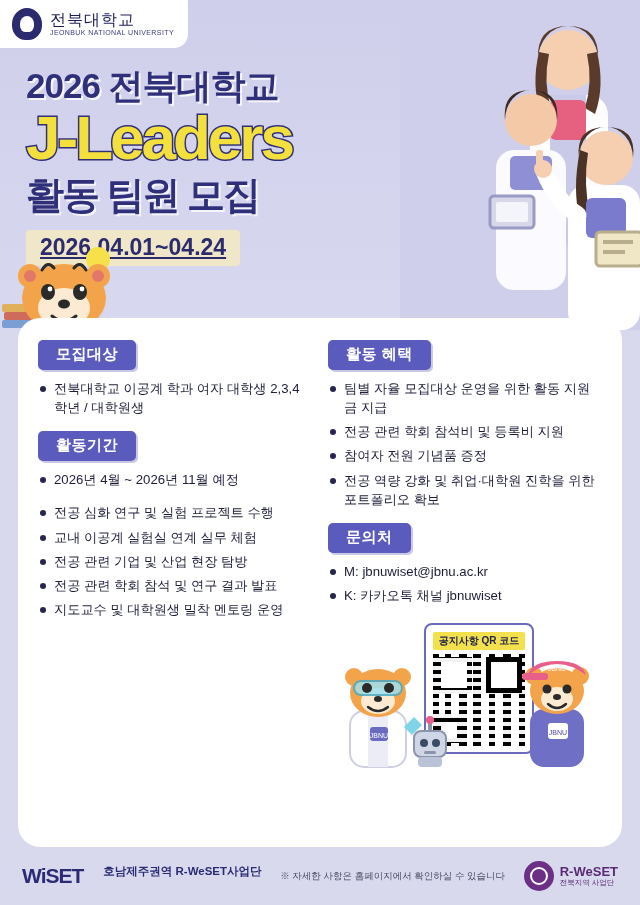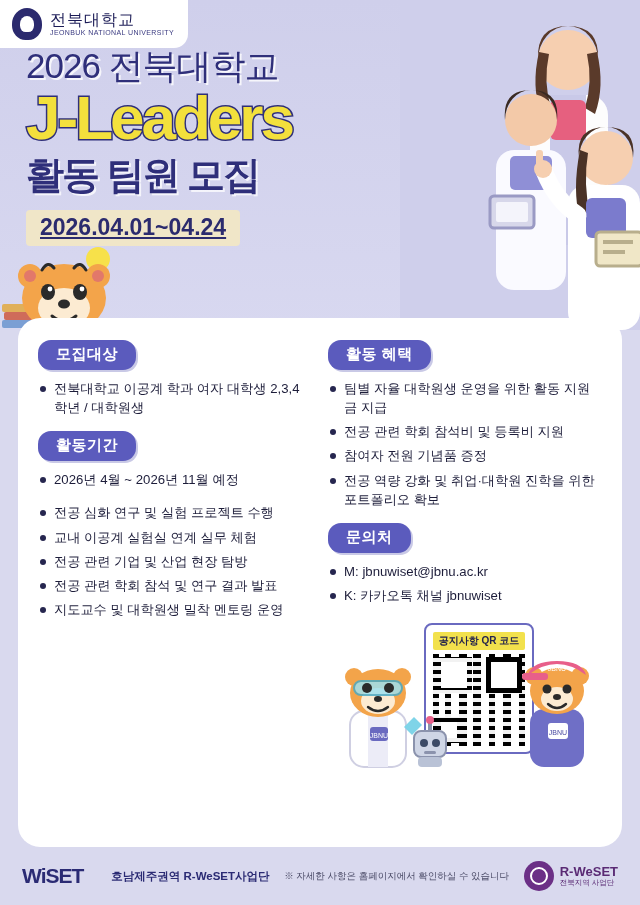--- a/index.html
+++ b/index.html
@@ -48,23 +48,24 @@
   .hero {
     position: relative;
     height: 330px;
     background: linear-gradient(#cfcfeb, #d8d8f0);
     overflow: hidden;
   }
   .hero-title-wrap {
     position: absolute; left: 26px; top: 48px; z-index: 4;
   }
   .t-2026 {
-    font-size: 35px; font-weight: normal; color: #2f2f7a;
+    font-size: 35px; font-weight: bold; color: #2f2f7a;
     letter-spacing: -1px; line-height: 1;
     text-shadow: 2px 2px 0 rgba(255,255,255,0.8);
+    margin-top: 20px;
   }
   .t-jleaders {
     font-size: 62px; font-weight: bold; color: #f3e03c;
     letter-spacing: -3px; line-height: 1.05;
     -webkit-text-stroke: 3px #2f2f7a;
     paint-order: stroke fill;
     margin-top: 2px;
   }
   .t-recruit {
     font-size: 38px; font-weight: bold; color: #2f2f7a;
@@ -104,21 +105,21 @@
   }
   .col { width: 50%; }
   .col.left { padding-right: 4px; }
 
   .sec-head {
     display: inline-block;
     background: #5b5bbd;
     color: #ffffff;
     font-size: 15px; font-weight: bold;
     padding: 5px 18px 6px;
-    border-radius: 13px;
+    border-radius: 5px;
     letter-spacing: 0.5px;
     margin-bottom: 9px;
     box-shadow: 2px 2px 0 #c9c9e6;
   }
   .sec { margin-bottom: 14px; }
   ul.items { list-style: none; }
   ul.items li {
     position: relative;
     padding-left: 16px;
     font-size: 13.2px;
@@ -182,21 +183,21 @@
   .mascot-left { position: absolute; left: 4px; bottom: 0; }
   .mascot-right { position: absolute; right: 2px; bottom: 0; }
 
   
   .footer {
     position: absolute; left: 0; right: 0; bottom: 0; height: 58px;
     display: flex; align-items: center;
     padding: 0 22px;
     z-index: 6;
   }
-  .wiset { display: flex; align-items: center; gap: 8px; }
+  .wiset { display: flex; align-items: flex-start; }
   .wiset-logo {
     font-size: 21px; font-weight: bold; color: #2b2b74;
     letter-spacing: -1px;
   }
   .wiset-sub { font-size: 11.5px; font-weight: bold; color: #2b2b74; margin-left: 20px; }
   .foot-note {
     flex: 1; text-align: center;
     font-size: 9.5px; color: #4a4a66;
   }
   .rweset { display: flex; align-items: center; gap: 6px; }
@@ -330,21 +331,21 @@
         </ul>
       </div>
 
     </div>
 
     <div class="col right">
 
       <div class="sec">
         <div class="sec-head">활동 혜택</div>
         <ul class="items">
-          <li>팀별 자율 대학원생 운영을 위한 활동 지원금 지급</li>
+          <li>팀별 자율 모집대상 운영을 위한 활동 지원금 지급</li>
           <li>전공 관련 학회 참석비 및 등록비 지원</li>
           <li>참여자 전원 기념품 증정</li>
           <li>전공 역량 강화 및 취업·대학원 진학을 위한 포트폴리오 확보</li>
         </ul>
       </div>
 
       <div class="sec">
         <div class="sec-head">문의처</div>
         <ul class="items">
           <li>M: jbnuwiset@jbnu.ac.kr</li>

